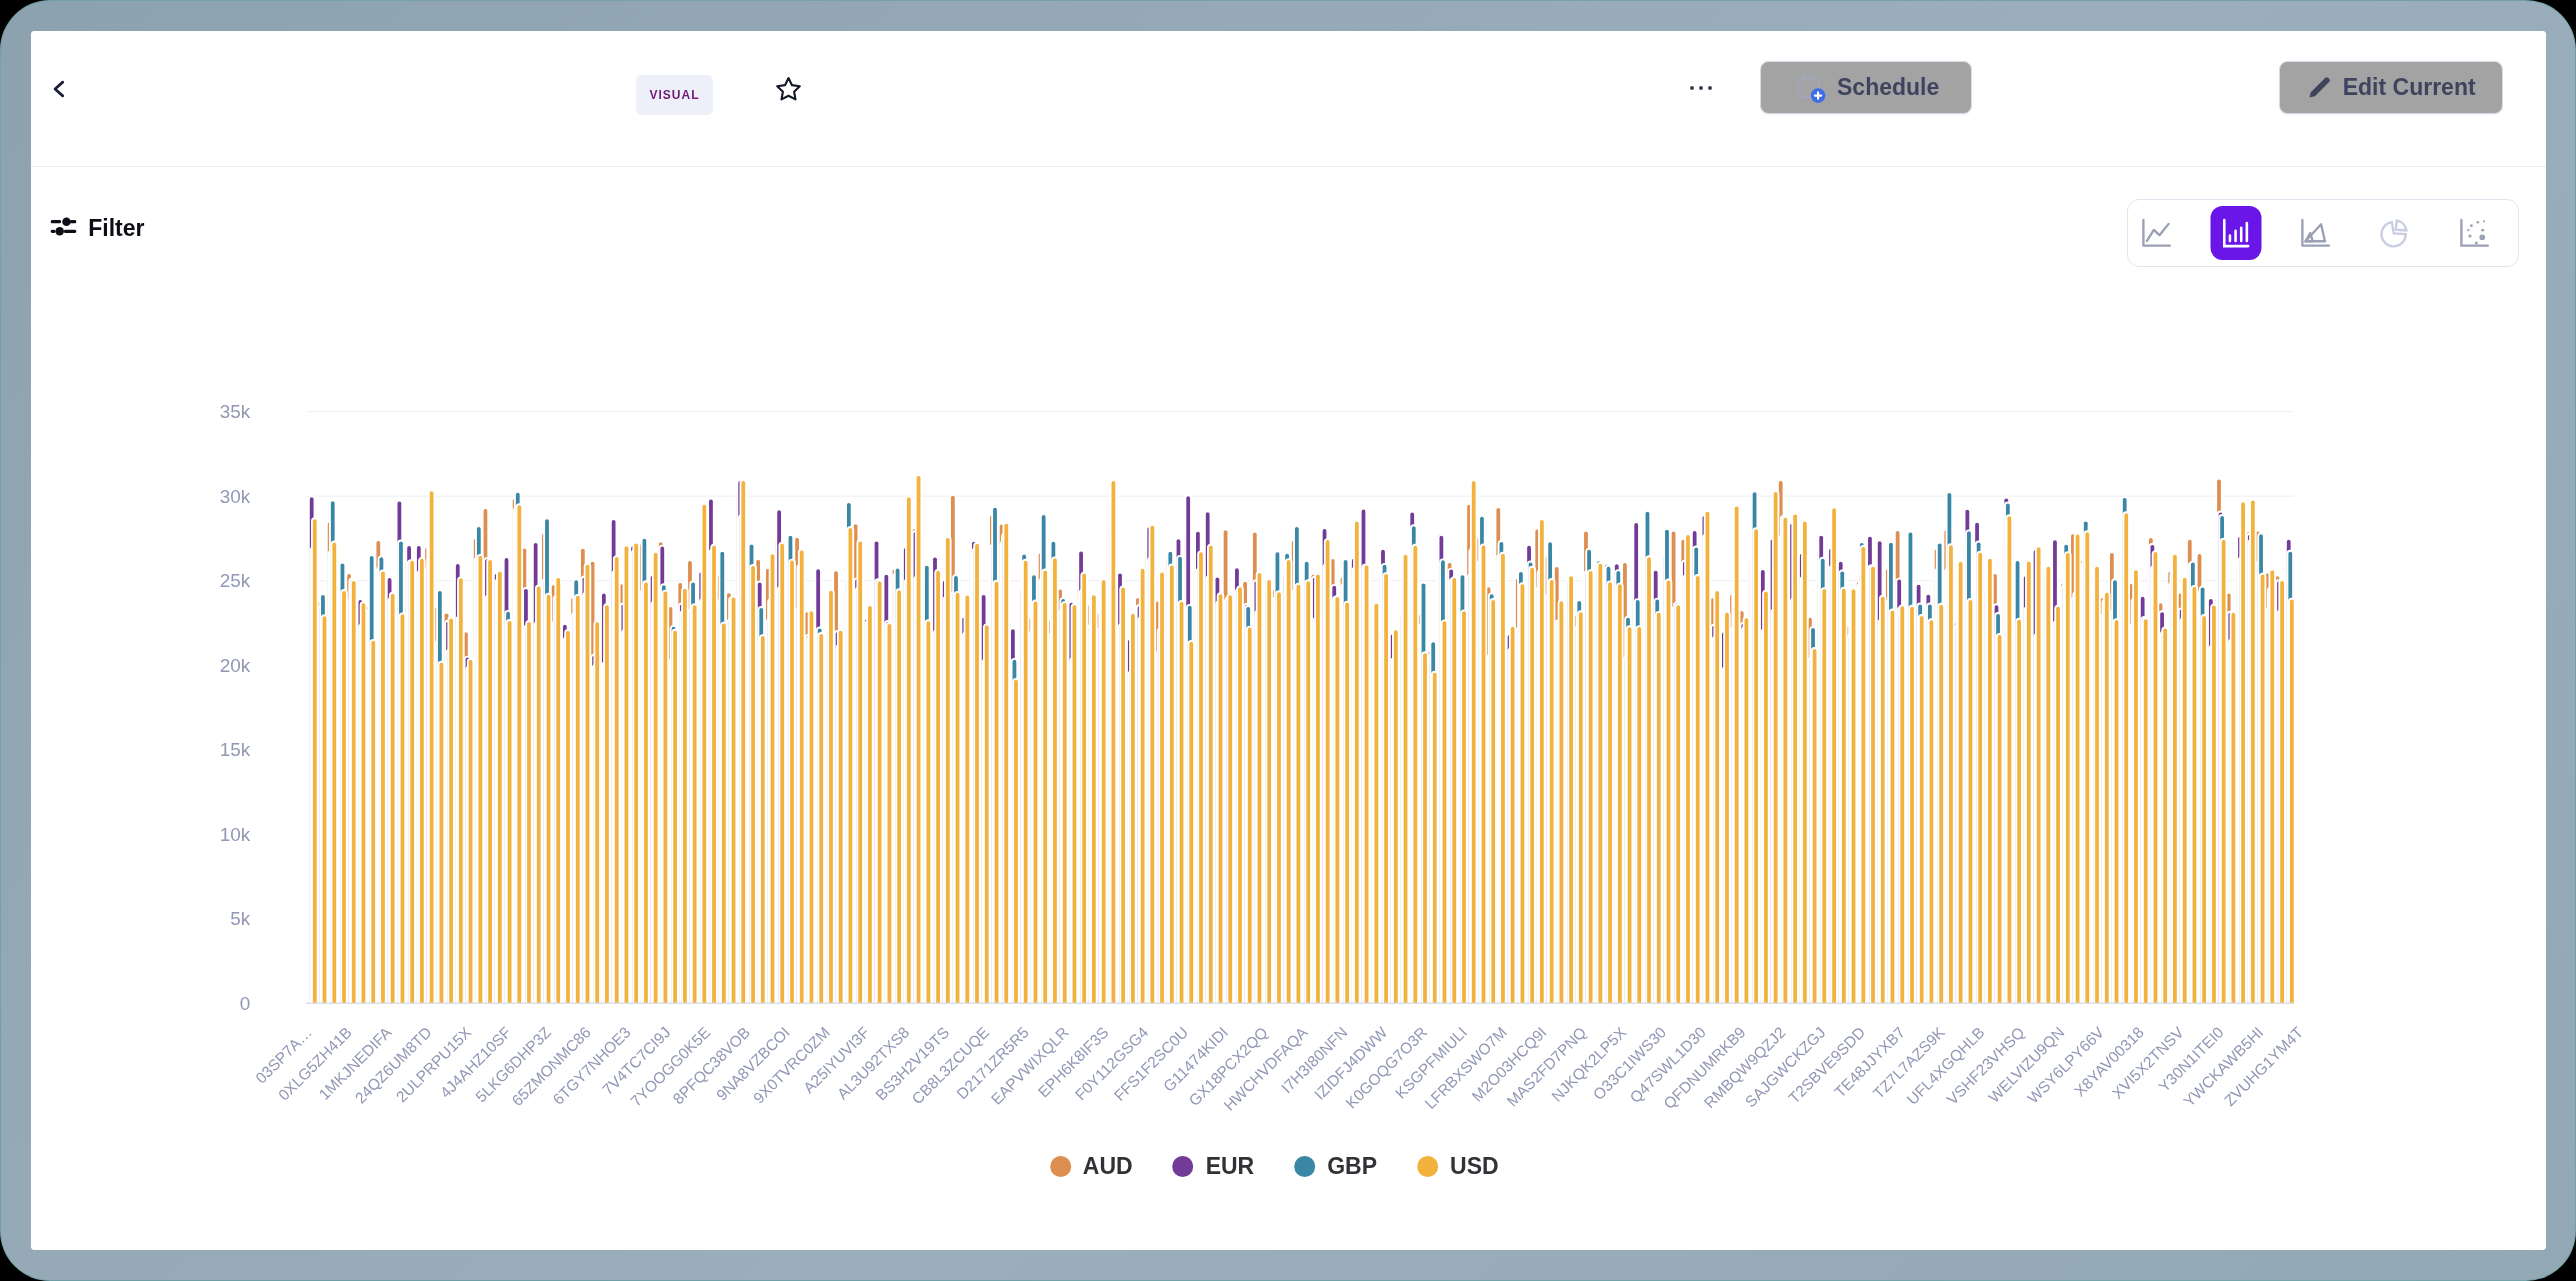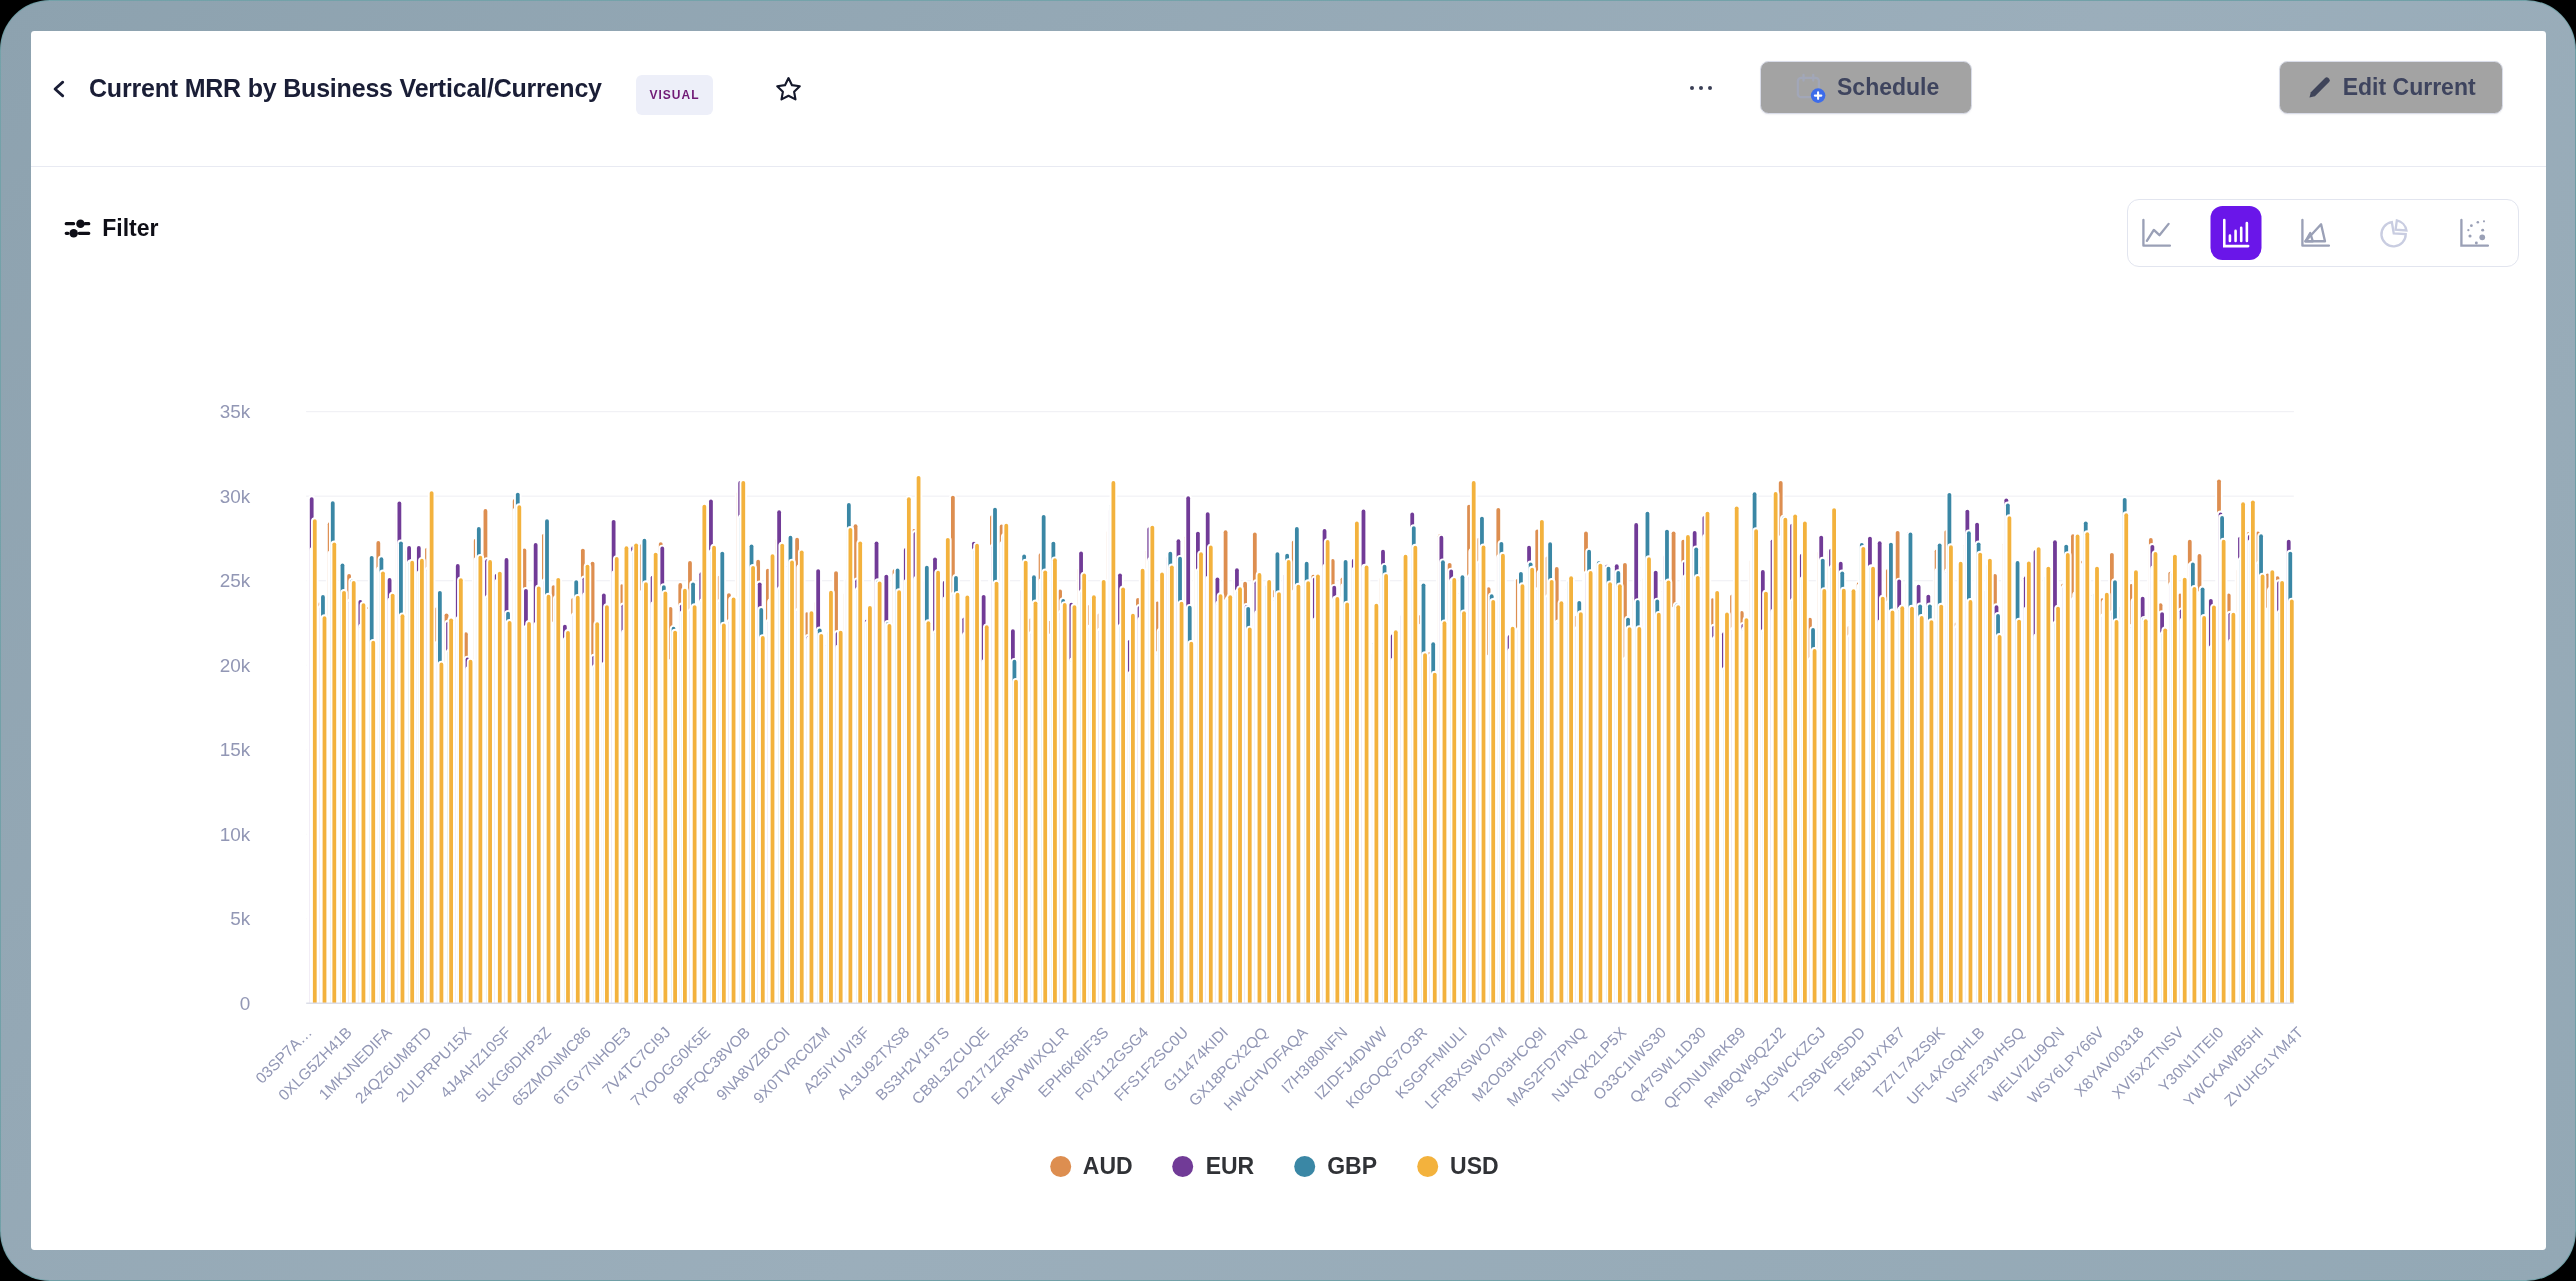--- a/index.html
+++ b/index.html
@@ -10,21 +10,21 @@
 .title{left:89px;top:74px;font-size:25px;font-weight:700;color:#1a1e36;letter-spacing:-0.2px}
 .badge{left:636px;top:75px;width:77px;height:40px;background:#edeff9;border-radius:6px;display:flex;align-items:center;justify-content:center;font-size:12px;font-weight:700;color:#701a75;letter-spacing:1px}
 .dots{left:1690px;top:86px;display:flex;gap:4.7px}
 .dots i{width:4.3px;height:4.3px;border-radius:50%;background:#3a3f55}
 .btn{top:61px;height:53px;border:1.3px solid #d9dce8;border-radius:8.6px;background:#a3a3a3;display:flex;align-items:center;justify-content:center;gap:10.3px;font-size:23px;font-weight:700;color:#3e445e;box-shadow:0 0.9px 1.7px rgba(20,25,60,.05)}
 .b1{left:1760px;width:212px}
 .b2{left:1990px;width:261px}
 .b3{left:2279px;width:224px}
 .divider{left:31px;right:30px;top:166px;height:1.3px;background:#e8eaf2}
 
-.filter{left:64px;top:215px;display:flex;align-items:center;gap:11.2px;font-size:23px;font-weight:700;color:#0e0e16}
+.filter{left:50px;top:215px;display:flex;gap:11.2px;font-size:23px;font-weight:700;color:#0e0e16}
 
 .toolbar{left:2127px;top:199px;width:392px;height:68px;border:1.3px solid #e2e5ef;border-radius:12px;background:#fff}
 .ti{position:absolute;top:50%;transform:translate(-50%,-50%)}
 .tile{position:absolute;left:2236px;top:233px;transform:translate(-50%,-50%)}
 .tile2{width:51px;height:54px;border-radius:12px;background:#6a16e9;display:flex;align-items:center;justify-content:center}
 
 .legend{left:0;right:0;top:1153px;display:flex;justify-content:center;gap:40px;transform:translateX(-13.8px)}
 .leg{display:flex;align-items:center;gap:12px;font-size:23px;font-weight:700;color:#303236}
 .leg i{width:21px;height:21px;border-radius:50%}
 </style></head>
@@ -923,21 +923,20 @@
       <text transform="translate(2494.7 1202) rotate(-45)" text-anchor="end" font-size="18" fill="#9297b5">X8YAV00318</text>
       <text transform="translate(2541.0 1202) rotate(-45)" text-anchor="end" font-size="18" fill="#9297b5">XVI5X2TNSV</text>
       <text transform="translate(2587.4 1202) rotate(-45)" text-anchor="end" font-size="18" fill="#9297b5">Y30N1ITEI0</text>
       <text transform="translate(2633.7 1202) rotate(-45)" text-anchor="end" font-size="18" fill="#9297b5">YWCKAWB5HI</text>
       <text transform="translate(2680.0 1202) rotate(-45)" text-anchor="end" font-size="18" fill="#9297b5">ZVUHG1YM4T</text>
     </svg>
 
   <svg class="abs" style="left:52px;top:80px" width="13.8" height="18" viewBox="0 0 16 21">
       <path d="M12.5 2.5 3.5 10.5 12.5 18.5" fill="none" stroke="#1a1e36" stroke-width="3.2" stroke-linecap="round" stroke-linejoin="round"></path>
     </svg>
-  <div class="abs title">Current MRR by Business Vertical/Currency</div>
   <div class="abs badge">VISUAL</div>
   <svg class="abs" style="left:775px;top:76px" width="27" height="26" viewBox="0 0 24 23">
       <path d="M12 1.8l3.1 6.3 6.9.95-5 4.85 1.2 6.85L12 17.5l-6.2 3.25 1.2-6.85-5-4.85 6.9-.95z" fill="none" stroke="#14182b" stroke-width="1.9" stroke-linejoin="round"></path>
     </svg>
   <div class="abs dots">
       <i></i>
       <i></i>
       <i></i>
     </div>
 

